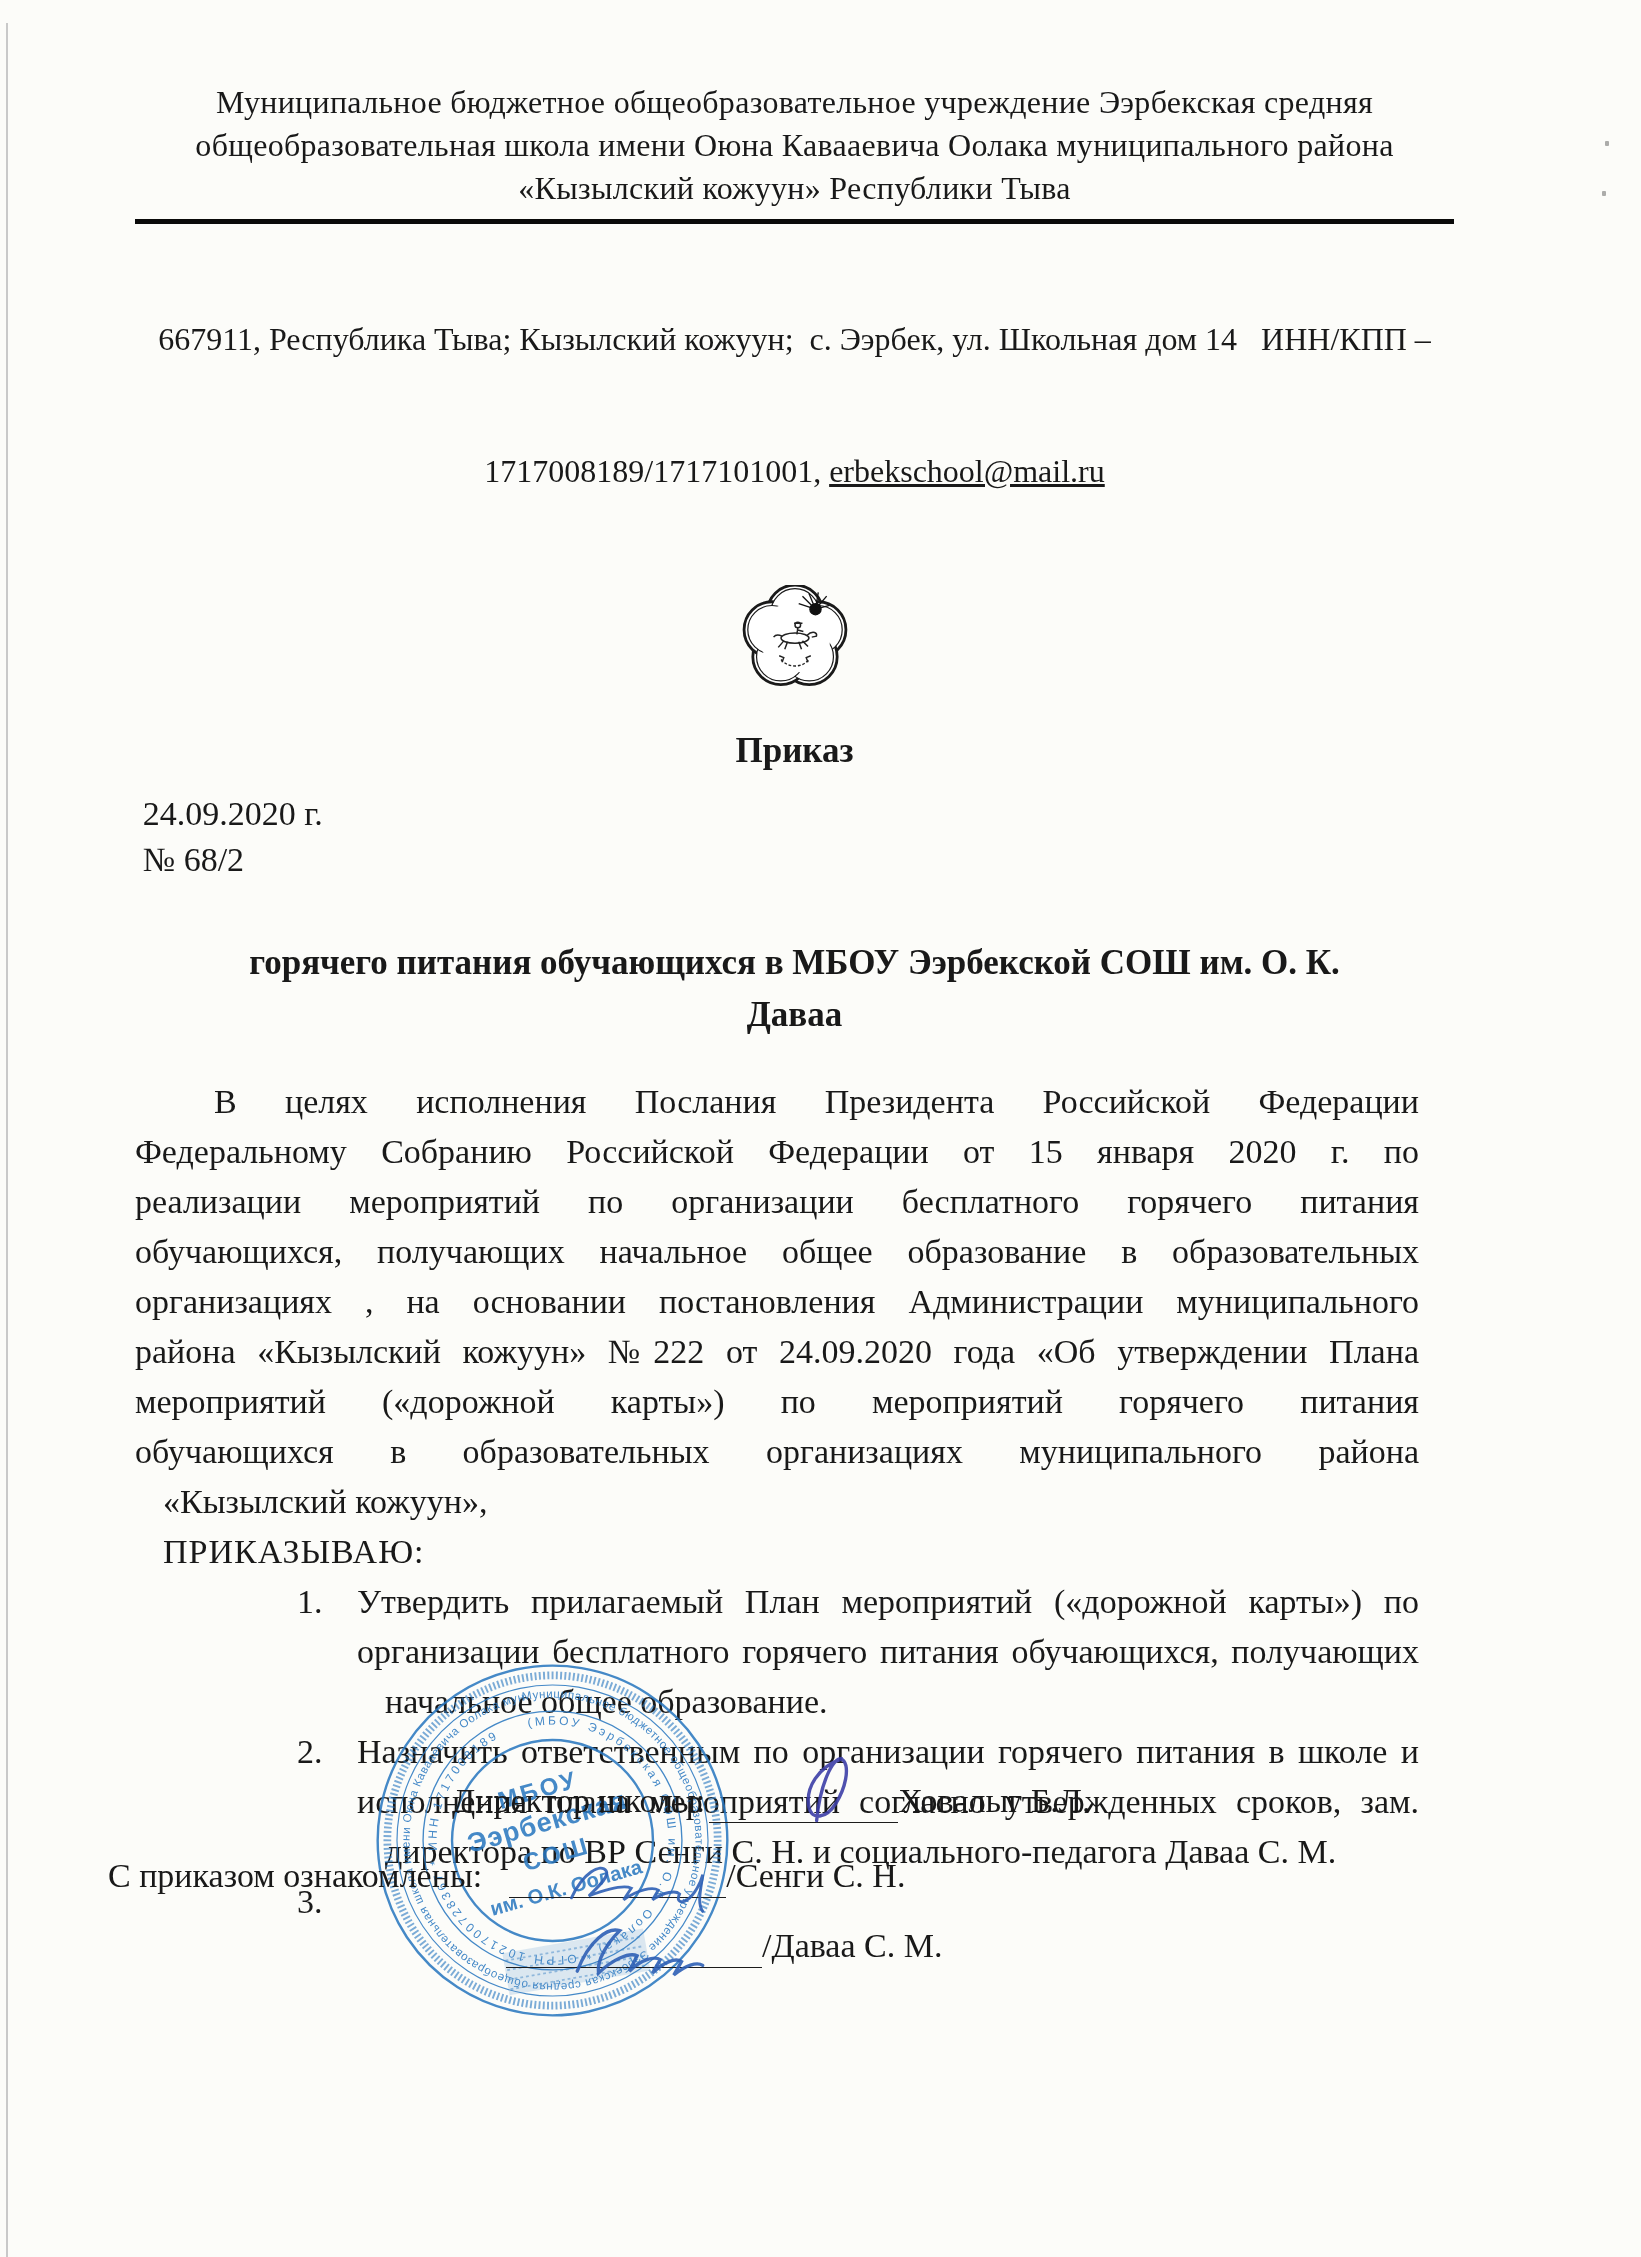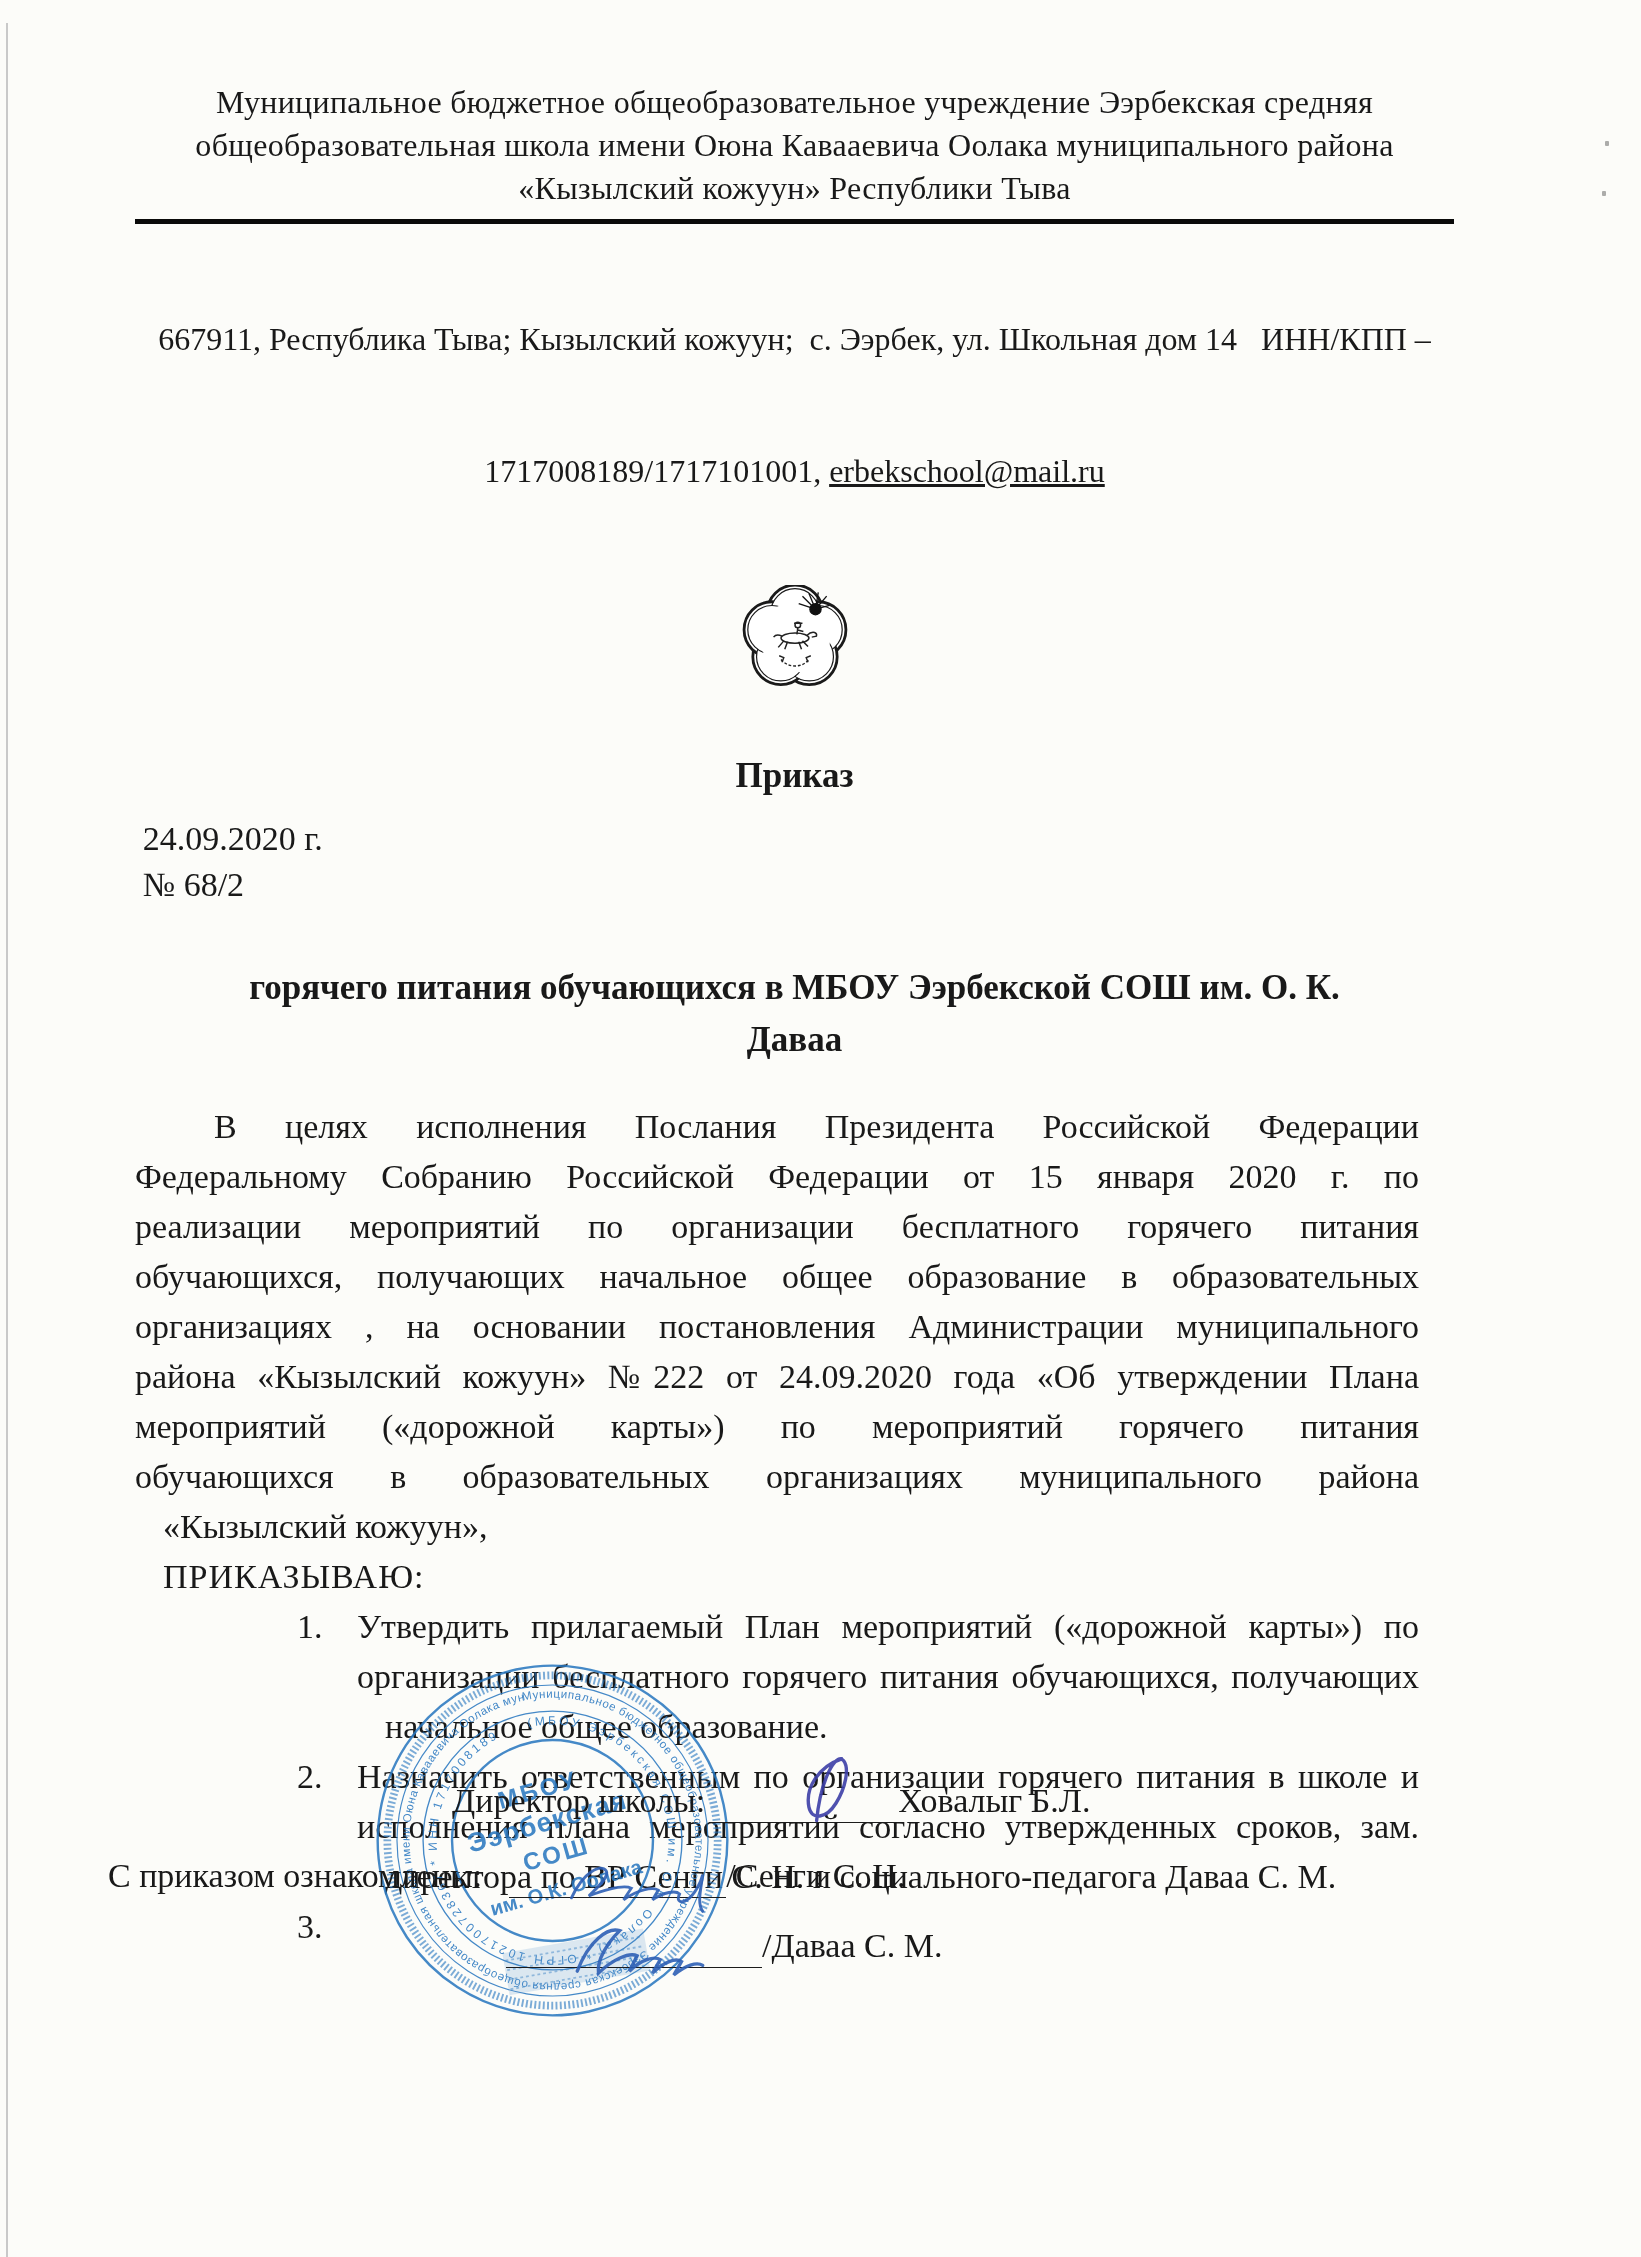--- a/index.html
+++ b/index.html
@@ -15,21 +15,21 @@
 
   .content { position:absolute; left:135px; top:0; width:1319px; }
 
   .org { margin-top:81px; text-align:center; font-size:32px; line-height:43px; letter-spacing:0.3px; }
   .rule { margin-top:8.7px; height:5.8px; background:#0a0a0a; }
   .address { margin-top:4.8px; text-align:center; font-size:32px; line-height:44px; white-space:pre-wrap; }
   .email { text-decoration:underline; }
 
   .emblem-wrap { margin-top:3.9px; text-align:center; height:110px; }
 
-  .doc-type { margin-top:60px; text-align:center; font-weight:bold; font-size:35px; line-height:42px; }
+  .doc-type { margin-top:35px; text-align:center; font-weight:bold; font-size:35px; line-height:42px; }
   .date-row { margin-top:19.3px; display:flex; justify-content:space-between; font-size:34px; line-height:46px; padding-left:7.7px;flex-direction:column; }
 
   .title { margin-top:54px; text-align:center; font-weight:bold; font-size:35px; line-height:52px; }
 
   .body-block { margin-top:36px; font-size:34px; line-height:50px; padding-right:35px; }
   .jline { text-align:justify; text-align-last:justify; }
   .indent { padding-left:79px; }
   .pline { text-align:left;margin-left:28px; }
   .resolve { letter-spacing:1px; }
 

